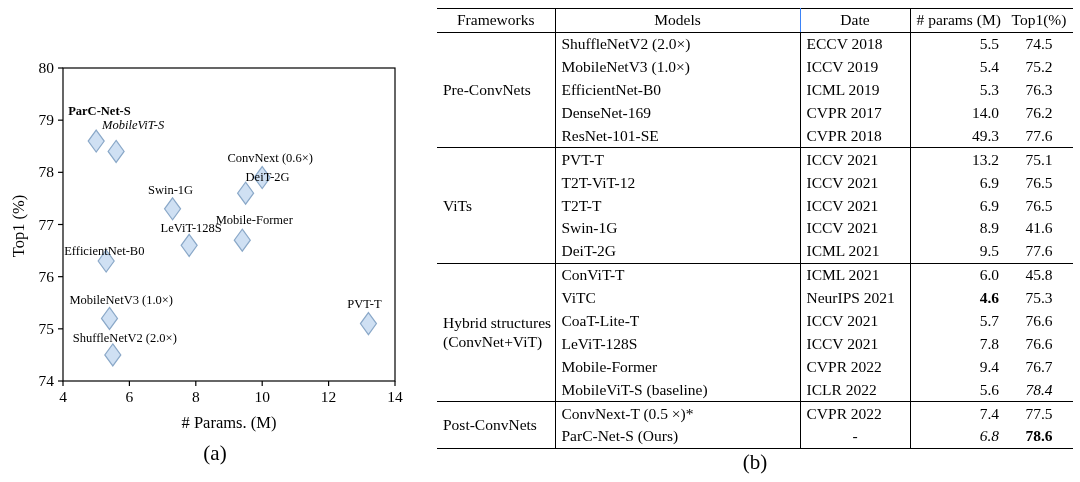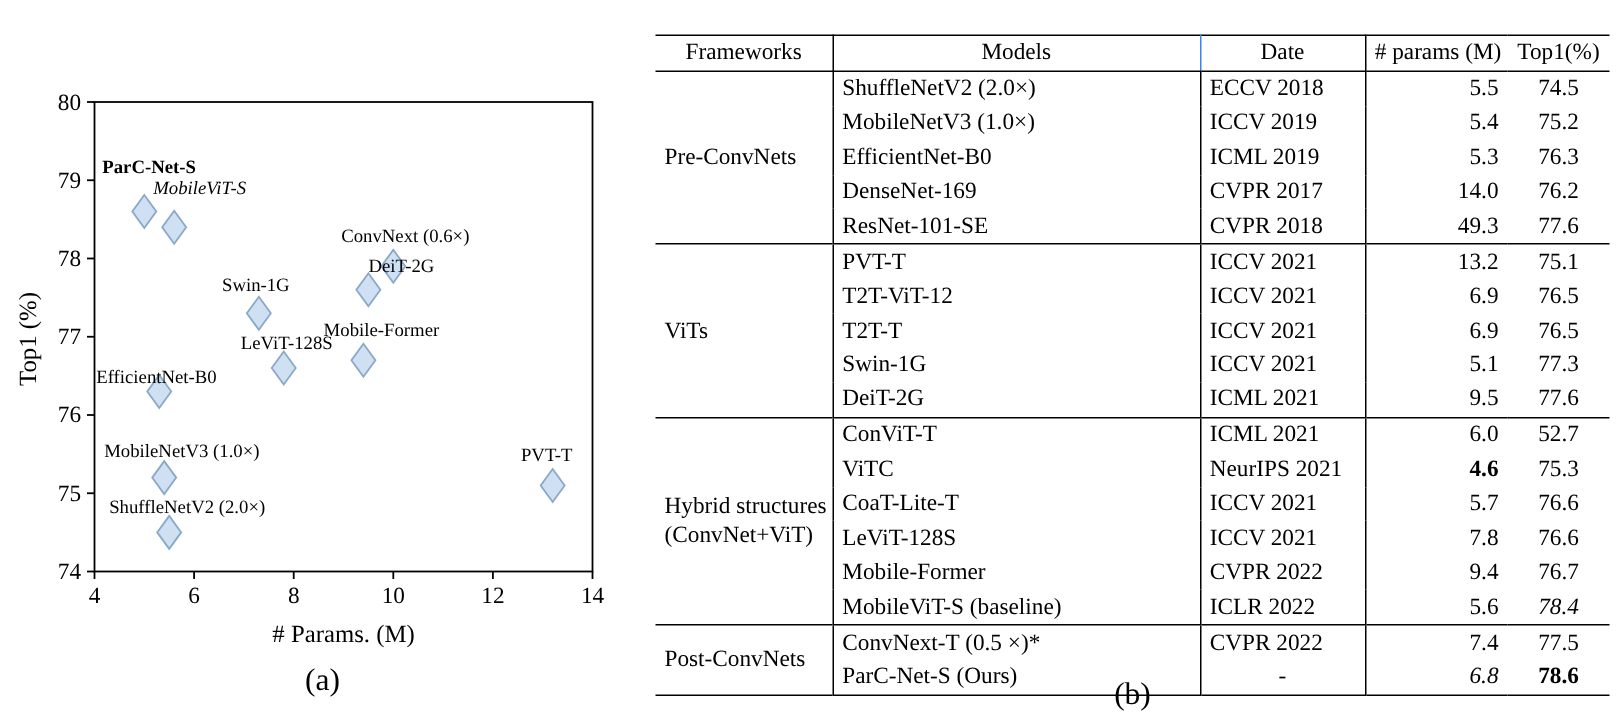--- a/index.html
+++ b/index.html
@@ -10,21 +10,21 @@
   }
   
   .chart-panel{position:absolute;left:0;top:0;width:430px;height:482px;}
   .chart-svg{position:absolute;left:0;top:0;}
   .caption{
     position:absolute;width:100%;text-align:center;
     font-size:21px;color:#000;
   }
   .caption-a{left:0;top:441px;width:430px;}
   
-  .table-panel{position:absolute;left:437px;top:23px;width:636px;}
+  .table-panel{position:absolute;left:437px;top:8px;width:636px;}
   table.results{
     border-collapse:collapse;table-layout:fixed;width:636px;
     font-size:15.5px;border-bottom:1px solid #000;
   }
   table.results th, table.results td{
     padding:0 6px;height:22.9px;vertical-align:middle;white-space:nowrap;
     overflow:hidden;
   }
   table.results thead th{
     font-weight:normal;border-top:1px solid #000;border-bottom:1px solid #000;
@@ -178,35 +178,35 @@
         </tr>
         <tr>
           <td class="col-model">T2T-T</td>
           <td class="col-date">ICCV 2021</td>
           <td class="col-params">6.9</td>
           <td class="col-top1">76.5</td>
         </tr>
         <tr>
           <td class="col-model">Swin-1G</td>
           <td class="col-date">ICCV 2021</td>
-          <td class="col-params">5.1</td>
-          <td class="col-top1">77.3</td>
+          <td class="col-params">8.9</td>
+          <td class="col-top1">41.6</td>
         </tr>
         <tr>
           <td class="col-model">DeiT-2G</td>
           <td class="col-date">ICML 2021</td>
           <td class="col-params">9.5</td>
           <td class="col-top1">77.6</td>
         </tr>
         <tr class="group-start">
           <td rowspan="6" class="col-framework">Hybrid structures<br>(ConvNet+ViT)</td>
           <td class="col-model">ConViT-T</td>
           <td class="col-date">ICML 2021</td>
           <td class="col-params">6.0</td>
-          <td class="col-top1">52.7</td>
+          <td class="col-top1">45.8</td>
         </tr>
         <tr>
           <td class="col-model">ViTC</td>
           <td class="col-date">NeurIPS 2021</td>
           <td class="col-params bold">4.6</td>
           <td class="col-top1">75.3</td>
         </tr>
         <tr>
           <td class="col-model">CoaT-Lite-T</td>
           <td class="col-date">ICCV 2021</td>

